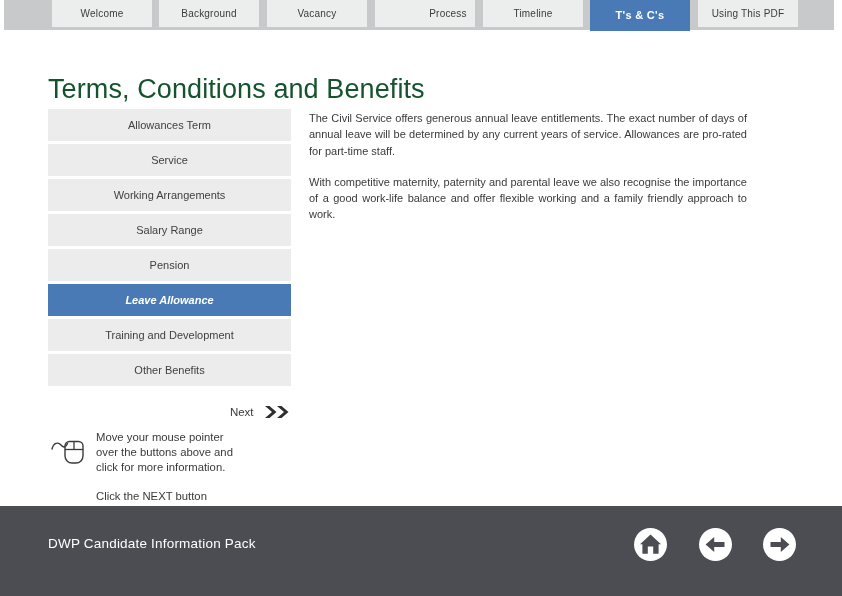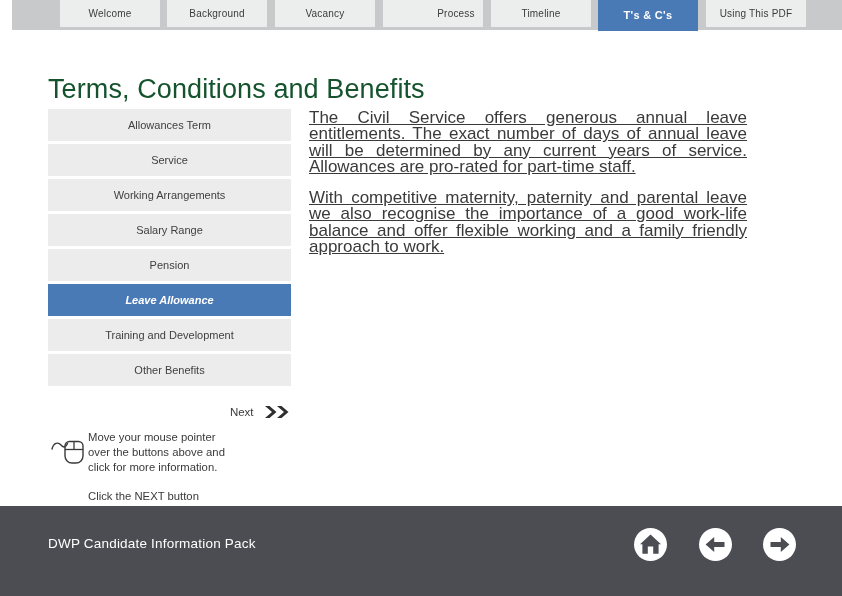--- a/index.html
+++ b/index.html
@@ -11,21 +11,21 @@
     height: 596px;
     background: #ffffff;
     font-family: "Liberation Sans", sans-serif;
     overflow: hidden;
     position: relative;
   }
 
   
   #tabbar {
     position: absolute;
-    left: 12px;
+    left: 4px;
     top: 0;
     width: 830px;
     height: 30px;
     background: #c8c9cb;
   }
   .tab {
     position: absolute;
     top: 0;
     height: 27px;
     background: #eceded;
@@ -88,25 +88,24 @@
 
   
   #content {
     position: absolute;
     left: 309px;
     top: 110px;
     width: 439px;
   }
   #content p {
     margin: 0 1px 15px 0;
-    font-size: 17px;
+    font-size: 11px;
     line-height: 16.3px;
     color: #3a3a3a;
     text-align: justify;
-    text-decoration: underline;
   }
   #content p:last-child { margin-bottom: 0; }
 
   
   #next-row {
     position: absolute;
     left: 48px;
     top: 402px;
     width: 243px;
     text-align: right;
@@ -142,21 +141,21 @@
   #hint-texts {
     position: absolute;
     left: 40px;
     top: 0px;
     width: 210px;
   }
   .hint-para {
     font-size: 11.3px;
     line-height: 15px;
     color: #3a3a3a;
-    margin: 0 0 14px 0;
+    margin: 0 0 14px 8px;
     white-space: pre-line;
   }
   .hint-para:last-child { margin-bottom: 0; }
 
   
   #footer {
     position: absolute;
     left: 0;
     bottom: 0;
     width: 842px;

